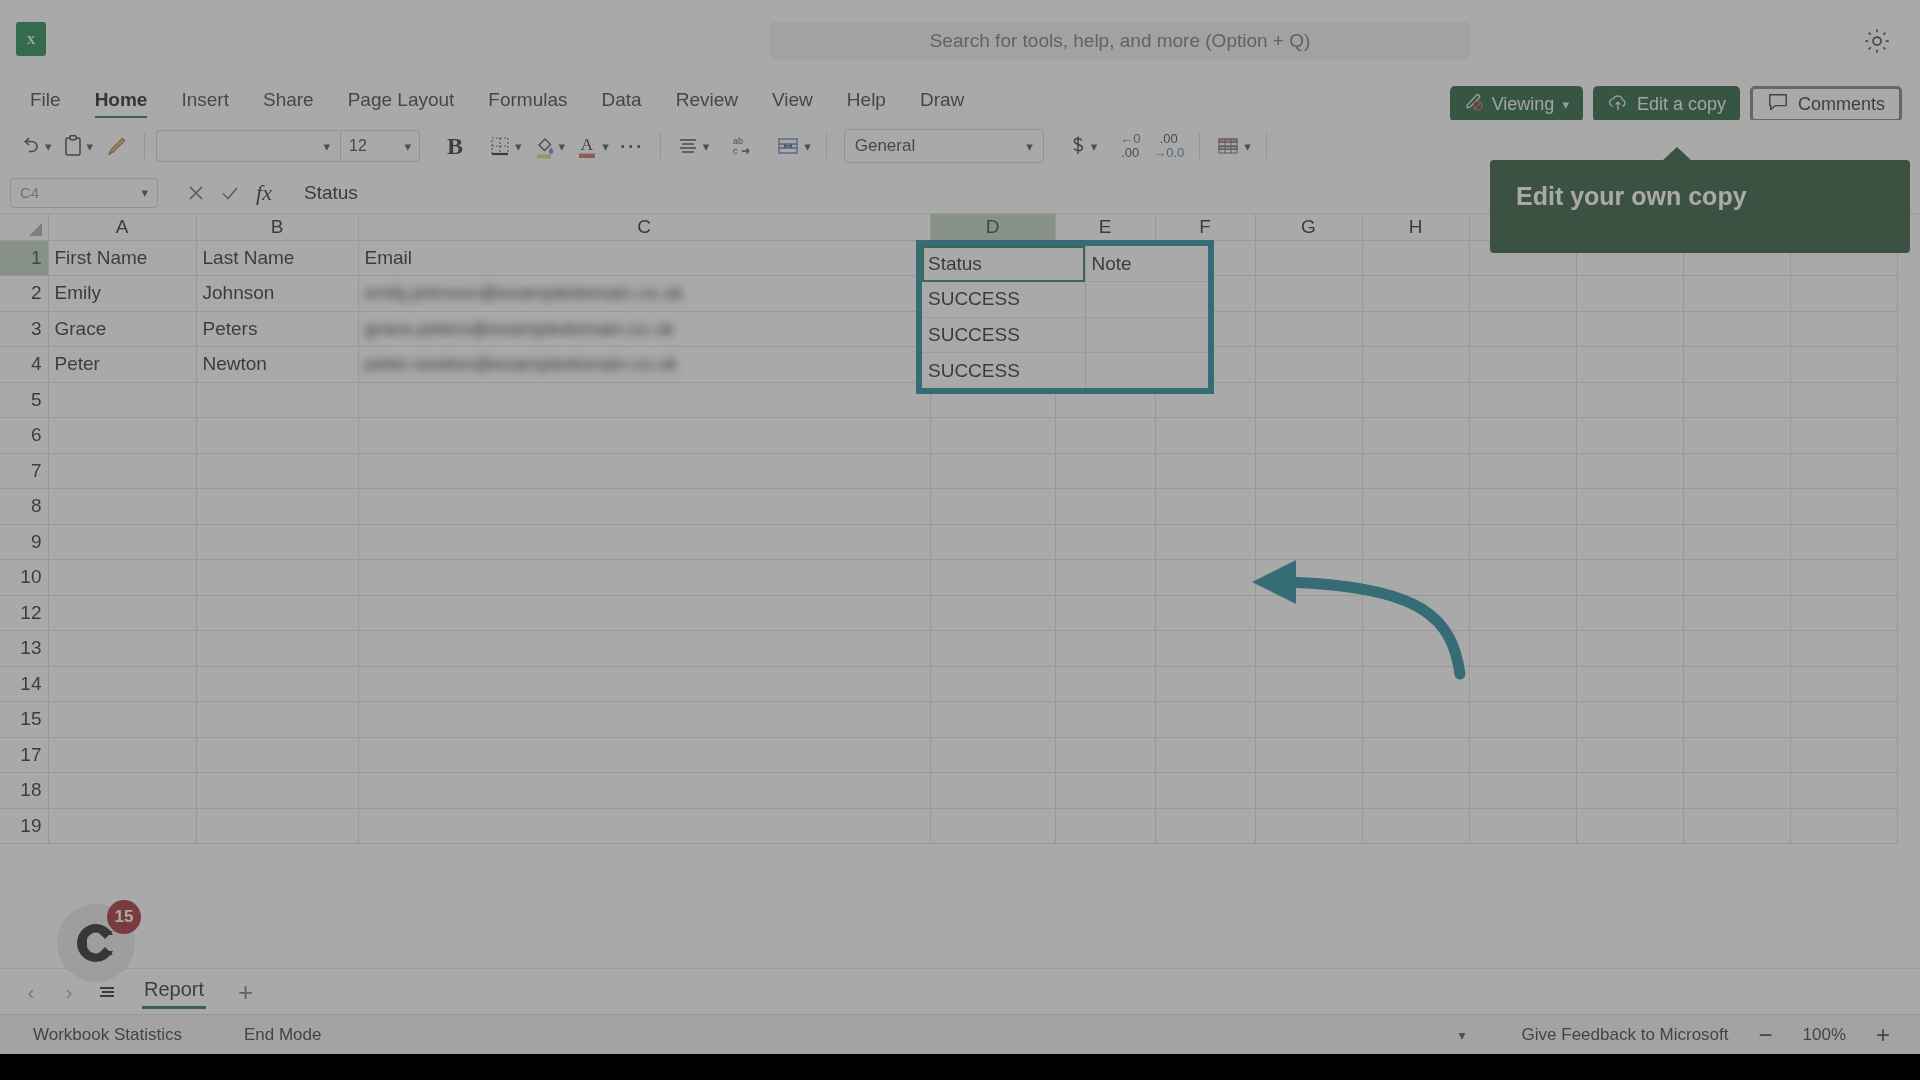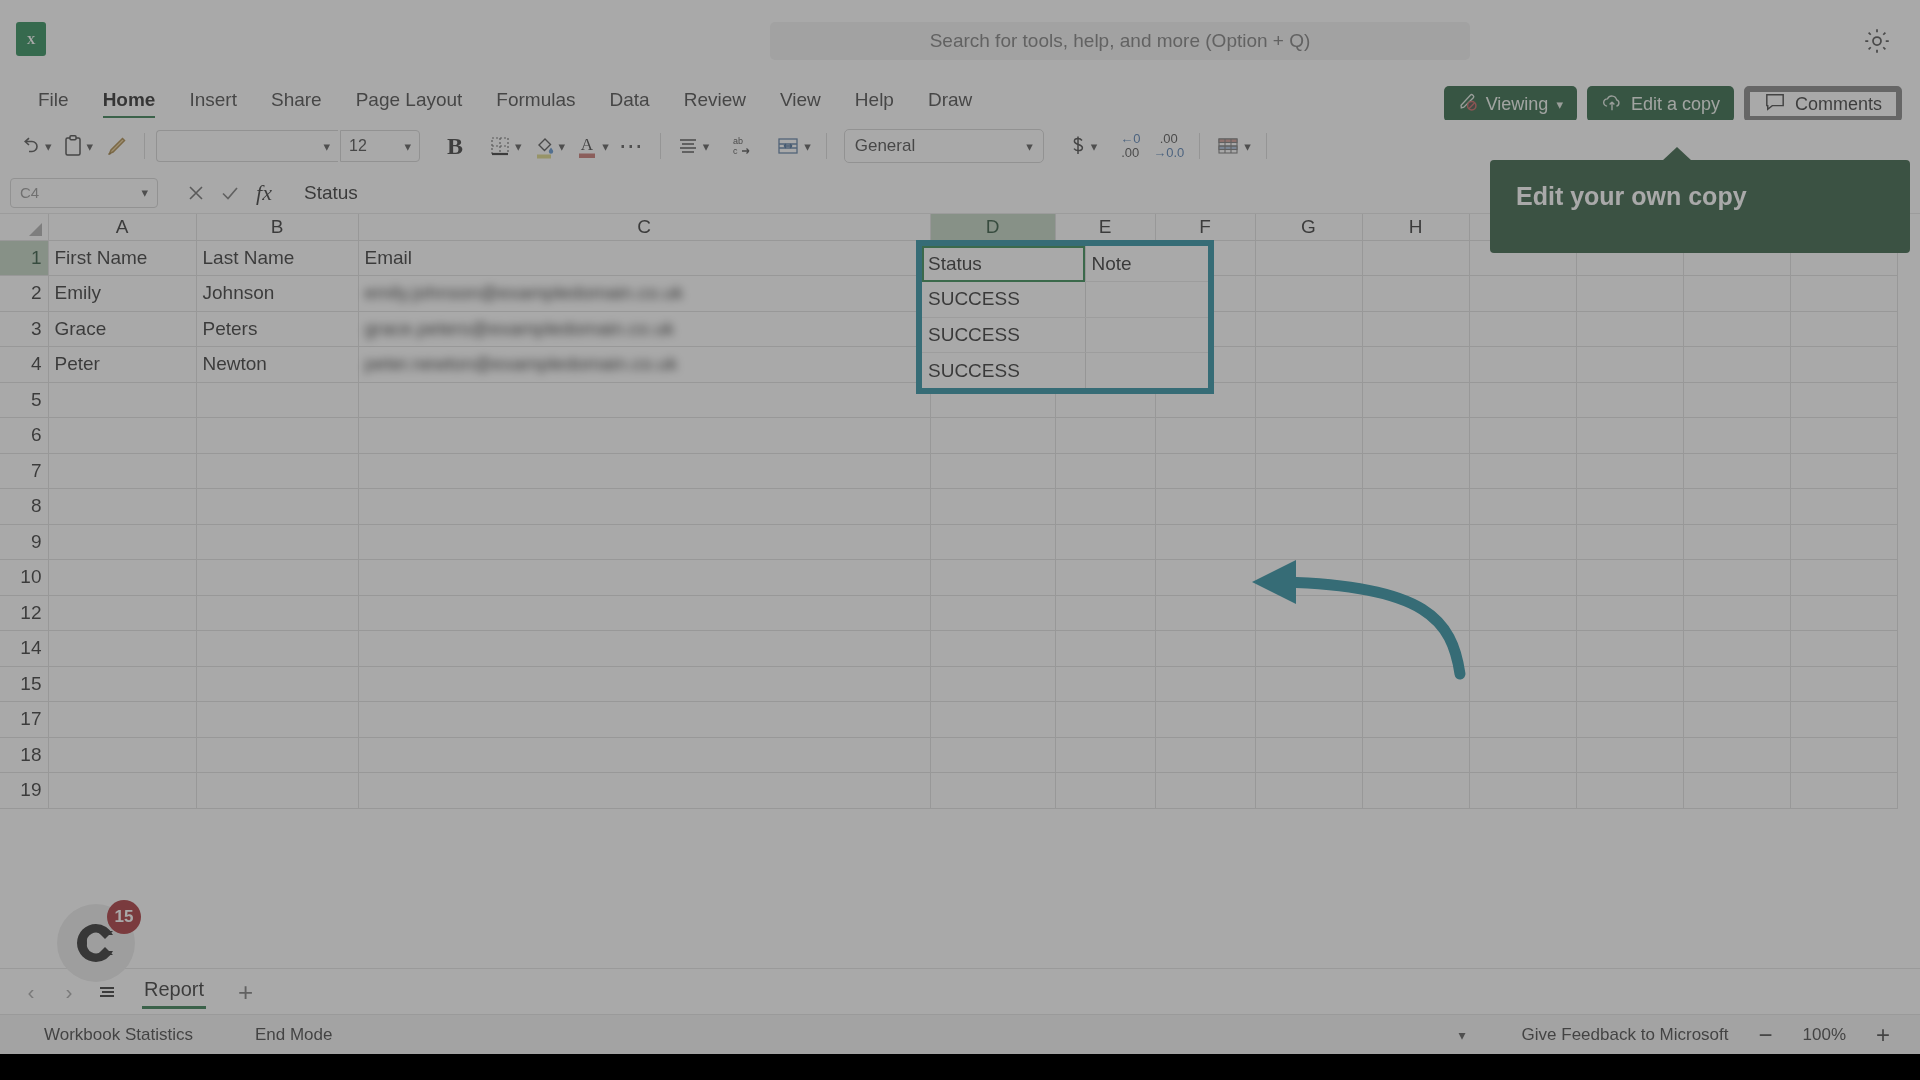--- a/index.html
+++ b/index.html
@@ -56,21 +56,21 @@
   .searchbar span { font-size: 19px; color: #6b6b6b; }
   .gear {
     position:absolute; right: 28px; top: 26px;
     width: 30px; height: 30px;
   }
 
   
   .tabstrip {
     position: relative; height: 42px; width: 100%;
     background: #ffffff;
-    display: flex; align-items: flex-end; padding-left: 24px;
+    display: flex; align-items: flex-end; padding-left: 16px;
   }
   .tab {
     position: relative;
     font-size: 19px; color: #313131;
     padding: 2px 14px 9px 14px; margin-right: 6px;
     white-space: nowrap; cursor: default;
   }
   .tab.active { font-weight: 700; color: #0d0d0d; }
   .tab.active::after {
     content:""; position:absolute; left:14px; right:14px; bottom:2px;
@@ -81,21 +81,21 @@
     display:flex; align-items:center; gap: 10px;
   }
   .btn-green {
     background:#12512b; color:#eef5ef;
     border-radius:5px; height:36px;
     display:flex; align-items:center; gap:8px;
     padding: 0 14px; font-size:18px; white-space:nowrap;
   }
   .btn-outline {
     background:transparent; color:#1d1d1d;
-    border:6px solid #737373; border-radius:5px; height:36px;
+    border:3px solid #737373; border-radius:5px; height:36px;
     display:flex; align-items:center; gap:9px;
     padding: 0 14px; font-size:18px; white-space:nowrap;
   }
 
   
   .toolbar {
     position: relative; height: 52px; width: 100%;
     background:#ffffff;
     display:flex; align-items:center; padding-left: 14px; gap: 2px;
   }
@@ -254,21 +254,21 @@
     height:3px; background:#1b6b3a;
   }
   .sheet-add { font-size:26px; color:#6a6a6a; padding: 0 14px; line-height:1; }
 
   
   .statusbar {
     position:absolute; left:0; bottom: 26px; width:100%; height:40px;
     background:#f3f3f3; border-top:1px solid #e0e0e0;
     display:flex; align-items:center; font-size:17px; color:#2b2b2b;
   }
-  .sb-left { display:flex; align-items:center; gap: 62px; padding-left: 44px; }
+  .sb-left { display:flex; align-items:center; gap: 62px; padding-left: 33px; }
   .sb-right { margin-left:auto; display:flex; align-items:center; gap: 26px; padding-right: 26px; }
   .zoom-btn { font-size:24px; color:#2b2b2b; line-height:1; width:22px; text-align:center;}
 </style>
 </head>
 <body>
 
 <div id="app">
 
   <div class="titlebar">
     <div class="xl-logo">
@@ -678,20 +678,35 @@
             <td style="width: 100px;"></td>
             <td style="width: 100px;"></td>
             <td style="width: 107px;"></td>
             <td style="width: 107px;"></td>
             <td style="width: 107px;"></td>
             <td style="width: 107px;"></td>
             <td style="width: 107px;"></td>
             <td style="width: 107px;"></td>
           </tr>
           <tr>
+            <td class="rowhead">13</td>
+            <td style="width: 148px;"></td>
+            <td style="width: 162px;"></td>
+            <td style="width: 572px;"></td>
+            <td style="width: 125px;"></td>
+            <td style="width: 100px;"></td>
+            <td style="width: 100px;"></td>
+            <td style="width: 107px;"></td>
+            <td style="width: 107px;"></td>
+            <td style="width: 107px;"></td>
+            <td style="width: 107px;"></td>
+            <td style="width: 107px;"></td>
+            <td style="width: 107px;"></td>
+          </tr>
+          <tr>
             <td class="rowhead">14</td>
             <td style="width: 148px;"></td>
             <td style="width: 162px;"></td>
             <td style="width: 572px;"></td>
             <td style="width: 125px;"></td>
             <td style="width: 100px;"></td>
             <td style="width: 100px;"></td>
             <td style="width: 107px;"></td>
             <td style="width: 107px;"></td>
             <td style="width: 107px;"></td>

